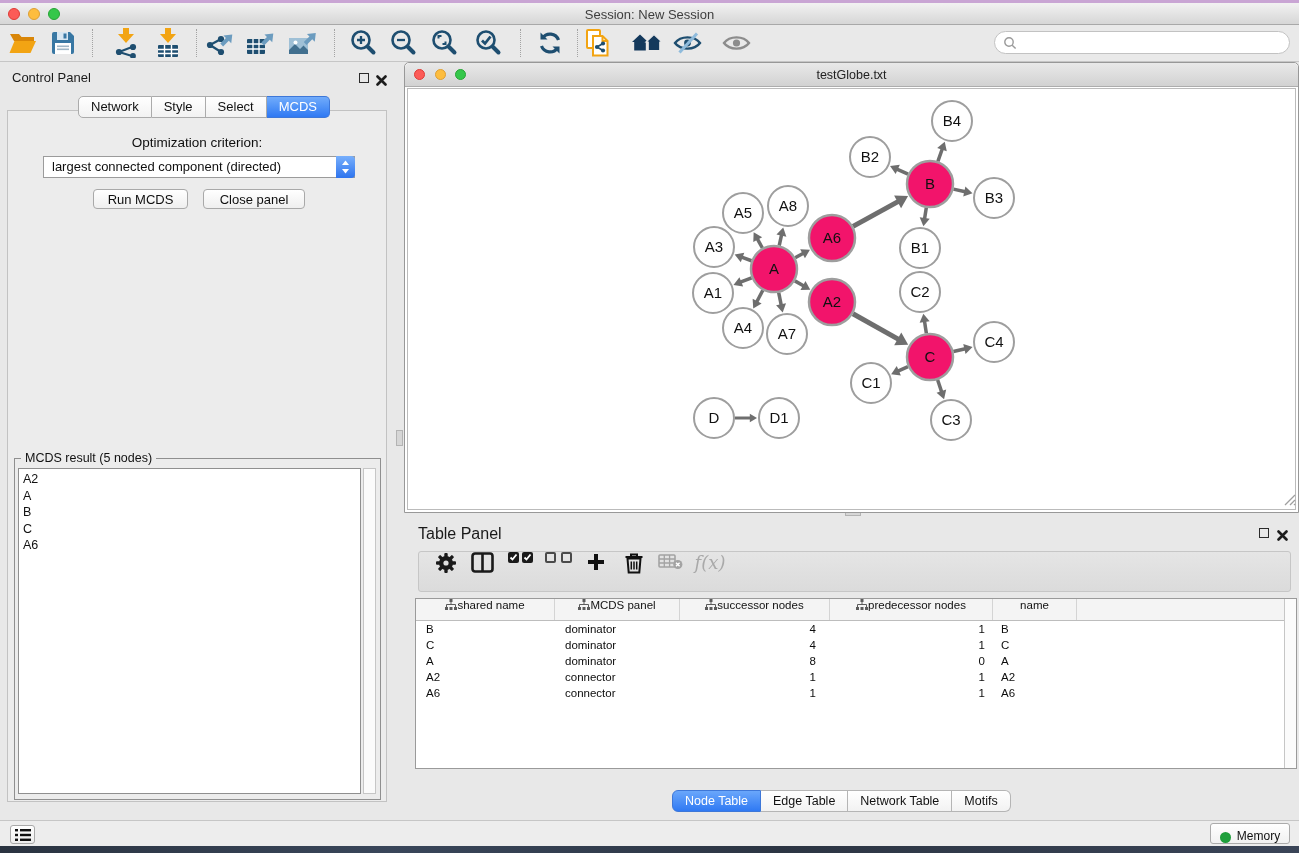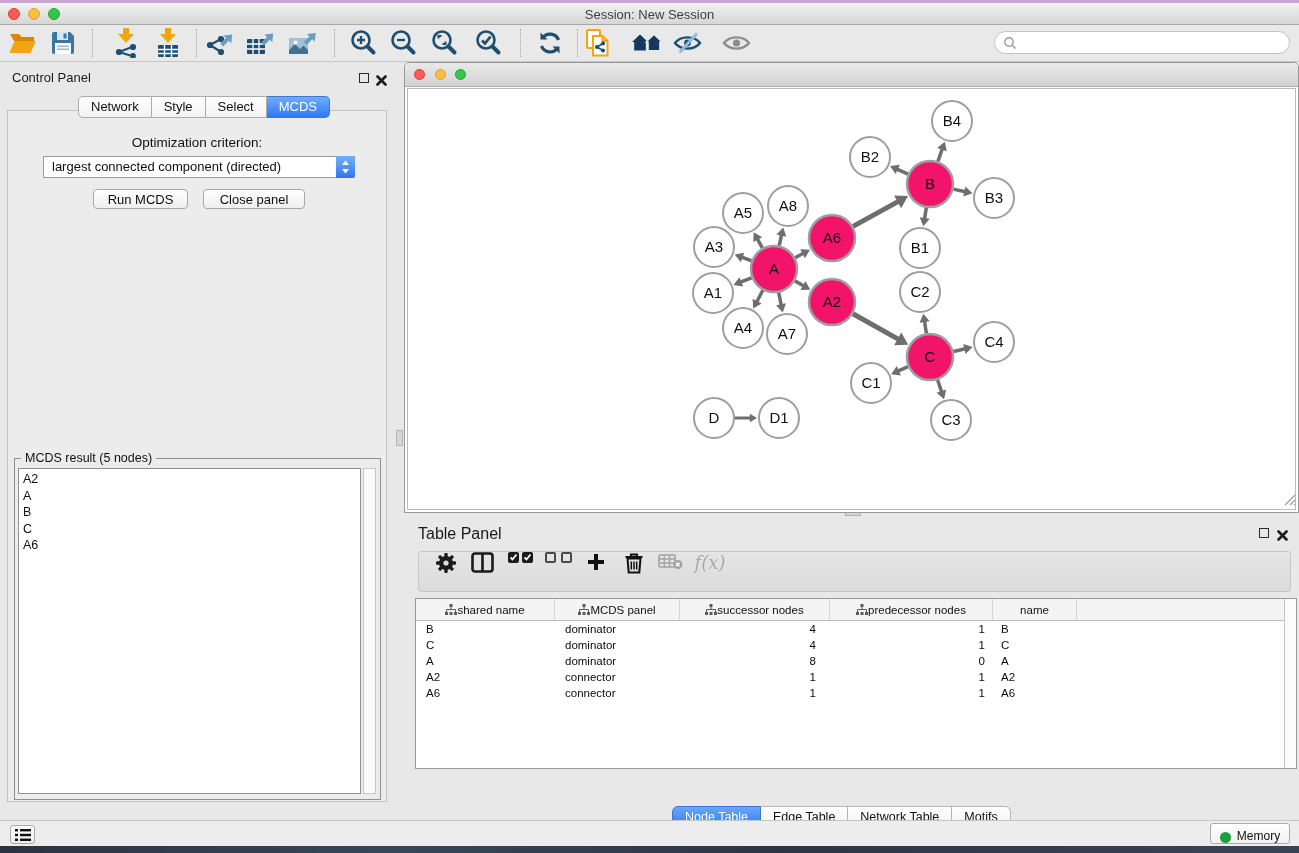--- a/index.html
+++ b/index.html
@@ -60,31 +60,31 @@
   #tp-toolbar { left:418px; top:551px; width:873px; height:41px; background:linear-gradient(#E5E5E5,#DBDBDB); border:1px solid #C6C6C6; border-radius:3px; }
   .tp-icon { position:absolute; top:0; height:39px; display:flex; align-items:flex-start; justify-content:center; }
   .cb { width:11px; height:11px; border-radius:2px; }
   .cb.on { background:#1A1A1A; display:flex; align-items:center; justify-content:center; }
   .cb.off { border:2px solid #4A4A4A; background:transparent; }
   #fx-label { font-family:"DejaVu Serif",serif; font-style:italic; font-size:18px; color:#A9A9A9; }
 
   #node-table { left:415px; top:598px; width:882px; height:171px; background:#fff; border:1px solid #9A9A9A; }
   #nt-inner { position:absolute; left:0; top:0; right:12px; bottom:0; }
   #nt-header { display:flex; height:22px; background:#F4F4F4; border-bottom:1px solid #BDBDBD; }
-  .th { display:flex; align-items:center; justify-content:center; gap:0; font-size:11.5px; color:#111; border-right:1px solid #D4D4D4; }
+  .th { display:flex; align-items:flex-start; justify-content:center; gap:0; font-size:11.5px; color:#111; border-right:1px solid #D4D4D4; }
   .th.filler { flex:1; border-right:none; }
   .c0 { width:139px; } .c1 { width:125px; } .c2 { width:150px; } .c3 { width:163px; } .c4 { width:84px; } .cf { flex:1; }
   .tr { display:flex; height:16px; align-items:center; font-size:11.5px; color:#0D0D0D; }
   .td.c0, .td.c1 { padding-left:10px; text-align:left; }
   .td.c2 { padding-right:14px; text-align:right; }
   .td.c3 { padding-right:8px; text-align:right; }
   .td.c4 { padding-left:8px; text-align:left; }
   #nt-scroll { position:absolute; right:0; top:0; width:12px; bottom:0; background:#FBFBFB; border-left:1px solid #C6C6C6; }
 
-  #table-tabs { left:672px; top:790px; height:22px; display:flex;margin-top:16px; }
+  #table-tabs { left:672px; top:790px; height:22px; display:flex; }
   .tbl-tab { height:22px; line-height:20px; padding:0 12px; font-size:12.5px; color:#111; background:linear-gradient(#FFFFFF,#F2F2F2); border:1px solid #B5B5B5; border-left:none; }
   .tbl-tab:first-child { border-left:1px solid #B5B5B5; border-radius:6px 0 0 6px; }
   .tbl-tab.last { border-radius:0 6px 6px 0; }
   .tbl-tab.active { background:linear-gradient(#6AA7FB,#2F79F3); color:#fff; border-color:#3D77D8; }
 
   
   #status-bar { left:0; top:820px; width:100%; height:26px; background:#EDEDED; border-top:1px solid #C6C6C6; }
   #status-list-btn { position:absolute; left:10px; top:4px; width:25px; height:19px; background:linear-gradient(#FFF,#EDEDED); border:1px solid #A9A9A9; border-radius:3px; display:flex; align-items:center; justify-content:center; }
   #memory-btn { position:absolute; right:9px; top:2px; width:80px; height:21px; background:linear-gradient(#FFFFFF,#F1F1F1); border:1px solid #ABABAB; border-radius:3px; display:flex; align-items:flex-end; justify-content:center; gap:6px; font-size:12px; color:#111; }
   #memory-dot { width:11px; height:11px; border-radius:50%; background:#1FA03C; border:1px solid #14863020; }
@@ -284,20 +284,21 @@
 </div>
 
 <div class="abs splitter-mark" style="left:396px; top:430px; width:7px; height:16px;"></div>
 <div class="abs splitter-mark" style="left:845px; top:509px; width:16px; height:7px;"></div>
 
 <div class="abs" id="net-window">
   <div id="net-titlebar">
     <span class="tl red" style="left:9px"></span>
     <span class="tl yellow" style="left:30px"></span>
     <span class="tl green" style="left:50px"></span>
+    <div id="net-title">testGlobe.txt</div>
   </div>
   <div id="net-canvas">
     <svg width="889" height="422" viewBox="0 0 889 422">
         <line x1="354.3764188075967" y1="159.0025630072714" x2="349.2388869606941" y2="149.72186031609255" stroke="#6E6E6E" stroke-width="3.5"></line>
         <polygon points="345.65494942636974,143.2476505766679 354.163285874465,148.13885041781262 345.28311981295684,153.0546566304332" fill="#6E6E6E"></polygon>
         <line x1="371.20633098764773" y1="156.57151055558512" x2="373.6222445401315" y2="145.69989956940822" stroke="#6E6E6E" stroke-width="3.5"></line>
         <polygon points="375.22752992798956,138.47611532404696 378.3594634127464,147.77700870302183 368.4511647518793,145.5751645561625" fill="#6E6E6E"></polygon>
         <line x1="343.4669684187214" y1="171.73788842019783" x2="333.6029636870663" y2="168.12108668525764" stroke="#6E6E6E" stroke-width="3.5"></line>
         <polygon points="326.6552789495054,165.5736022814853 336.28893234743185,163.7005440312915 332.7947476584739,173.2301386375406" fill="#6E6E6E"></polygon>
         <line x1="343.6664171592628" y1="188.78698341274907" x2="332.3586389799031" y2="193.2359453193824" stroke="#6E6E6E" stroke-width="3.5"></line>

